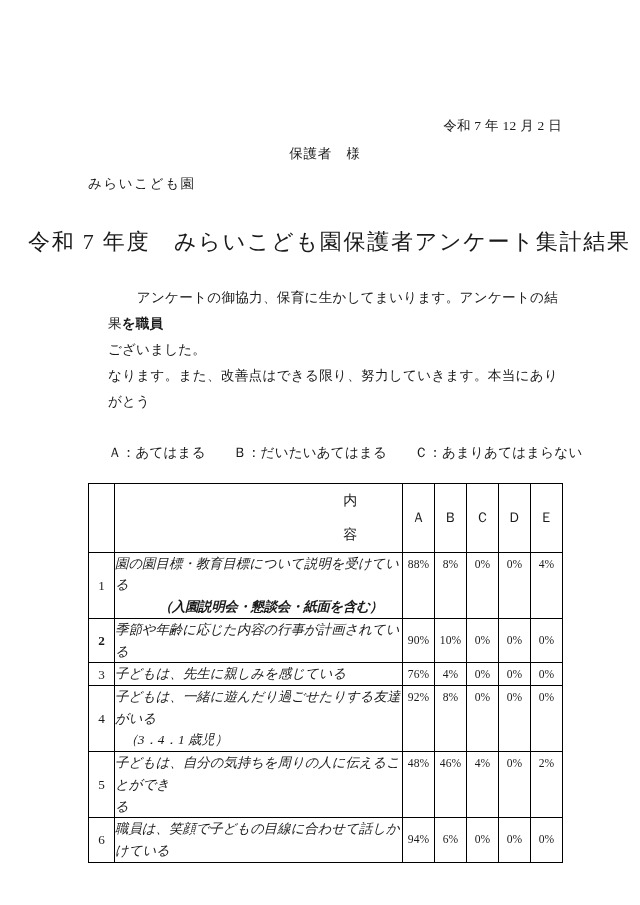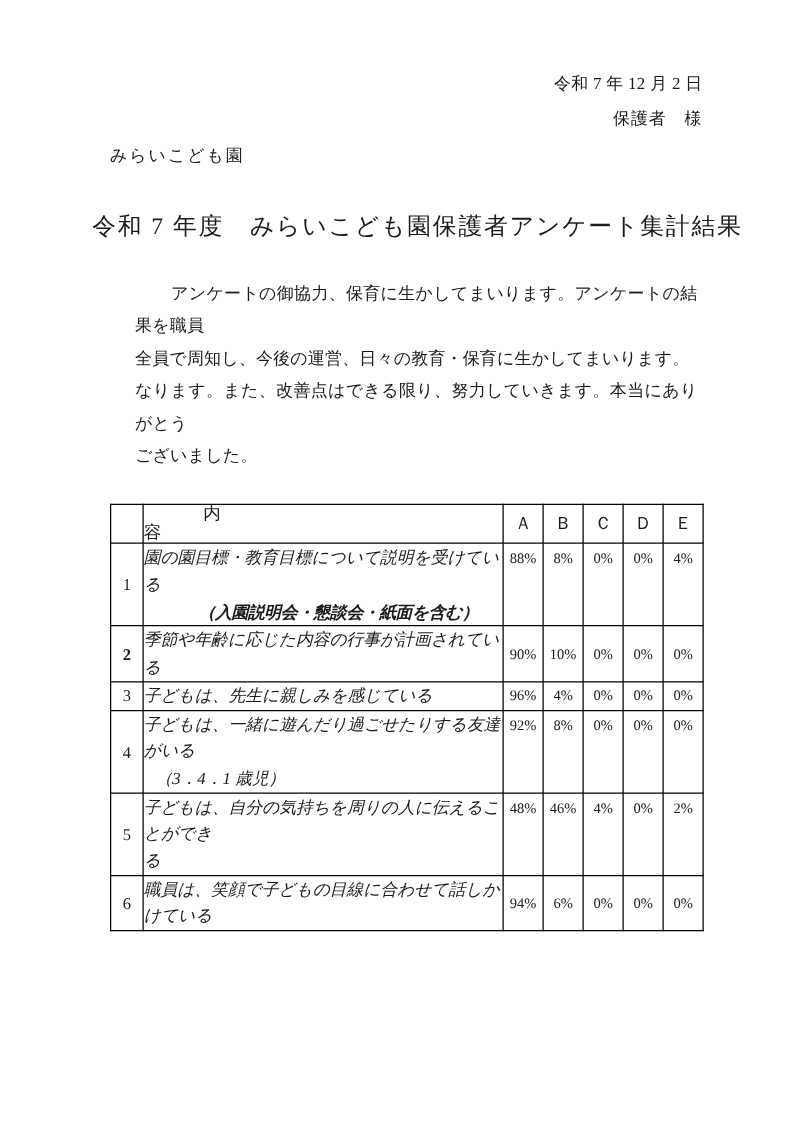--- a/index.html
+++ b/index.html
@@ -19,70 +19,69 @@
     position: relative;
     width: 640px;
     height: 905px;
     box-sizing: border-box;
     padding: 0;
     overflow: hidden;
   }
 
   
   .header-block {
-    padding: 57px 78px 0 88px;
+    padding: 116px 78px 0 88px;
   }
   .date-line {
     text-align: right;
     font-size: 13.5px;
     letter-spacing: .02em;
     line-height: 1.5;
   }
   .addressee-line {
-    text-align: right;
+    text-align: center;
     font-size: 13.5px;
     letter-spacing: .06em;
     line-height: 1.5;
     margin-top: 8px;
   }
   .school-line {
     text-align: left;
     font-size: 13.5px;
     letter-spacing: .12em;
     line-height: 1.5;
     margin-top: 9px;
     padding-right: 14px;
   }
 
   
   .doc-title {
     margin-top: 33px;
-    text-align: center;
-    font-size: 19px;
+    font-size: 22px;
     letter-spacing: .08em;
     padding-left: 28px;
   }
 
   
   .body-block {
     margin-top: 28px;
     padding: 0 82px 0 108px;
     font-size: 13.6px;
     line-height: 1.92;
     letter-spacing: .01em;
   }
   .body-block p {
     margin: 0;
     text-align: justify;
     text-justify: inter-character;
   }
   .body-block .indent {
     text-indent: 1.1em;
   }
-  .body-block b { font-weight: normal; }
+  .body-block b { font-weight: bold; }
 
   
   .legend-block {
     margin-top: 25px;
     padding: 0 82px 0 108px;
     font-size: 13.6px;
     line-height: 1.88;
     letter-spacing: .01em;
   }
   .legend-block div { white-space: pre; }
@@ -104,25 +103,25 @@
     padding: 0;
     vertical-align: middle;
     font-weight: normal;
   }
   col.c-num   { width: 26px; }
   col.c-item  { width: 288px; }
   col.c-pct   { width: 32px; }
 
   .th-num { }
   .th-item {
-    text-align: left;
+    text-align: right;
     font-size: 14px;
     letter-spacing: .02em;
     height: 25px;
-    line-height: 15px;
+    line-height: 34px;
   }
   .th-item .sp-inner { letter-spacing: 3.2em; padding-left: 3.4em; }
   .th-pct {
     text-align: center;
     font-size: 14px;
     height: 25px;
     line-height: 25px;
   }
 
   td.num {
@@ -162,26 +161,26 @@
   <div class="header-block">
     <div class="date-line">令和 7 年 12 月 2 日</div>
     <div class="addressee-line">保護者　様</div>
     <div class="school-line">みらいこども園</div>
   </div>
 
   <div class="doc-title">令和 7 年度　みらいこども園保護者アンケート集計結果</div>
 
   <div class="body-block">
     <p class="indent"><span>　アンケートの御協力、保育に生かしてまいります。アンケートの結果</span><b>を職員</b></p>
-    <p>全員で周知し、今後の運営、日々の教育・保育に生かしてまいります。</p>
+    <p>ございました。</p>
     <p>なります。また、改善点はできる限り、努力していきます。本当にありがとう</p>
-    <p>ございました。</p>
   </div>
 
   <div class="legend-block">
+    <div>Ａ：あてはまる　　Ｂ：だいたいあてはまる　　Ｃ：あまりあてはまらない</div>
   </div>
 
   <div class="table-wrap">
     <table class="survey">
       <colgroup>
         <col class="c-num">
         <col class="c-item">
         <col class="c-pct">
           <col class="c-pct">
           <col class="c-pct">
@@ -216,21 +215,21 @@
             <td class="item"><span>季節や年齢に応じた内容の行事が計画されている</span></td>
             <td class="pct">90%</td>
             <td class="pct">10%</td>
             <td class="pct">0%</td>
             <td class="pct">0%</td>
             <td class="pct">0%</td>
           </tr>
           <tr>
             <td class="num">3</td>
             <td class="item"><span>子どもは、先生に親しみを感じている</span></td>
-            <td class="pct">96%</td>
+            <td class="pct">76%</td>
             <td class="pct">4%</td>
             <td class="pct">0%</td>
             <td class="pct">0%</td>
             <td class="pct">0%</td>
           </tr>
           <tr class="two-line">
             <td class="num">4</td>
             <td class="item"><span>子どもは、一緒に遊んだり過ごせたりする友達がいる</span><span class="l2 ind">（3．4．1 歳児）</span></td>
             <td class="pct">92%</td>
             <td class="pct">8%</td>

